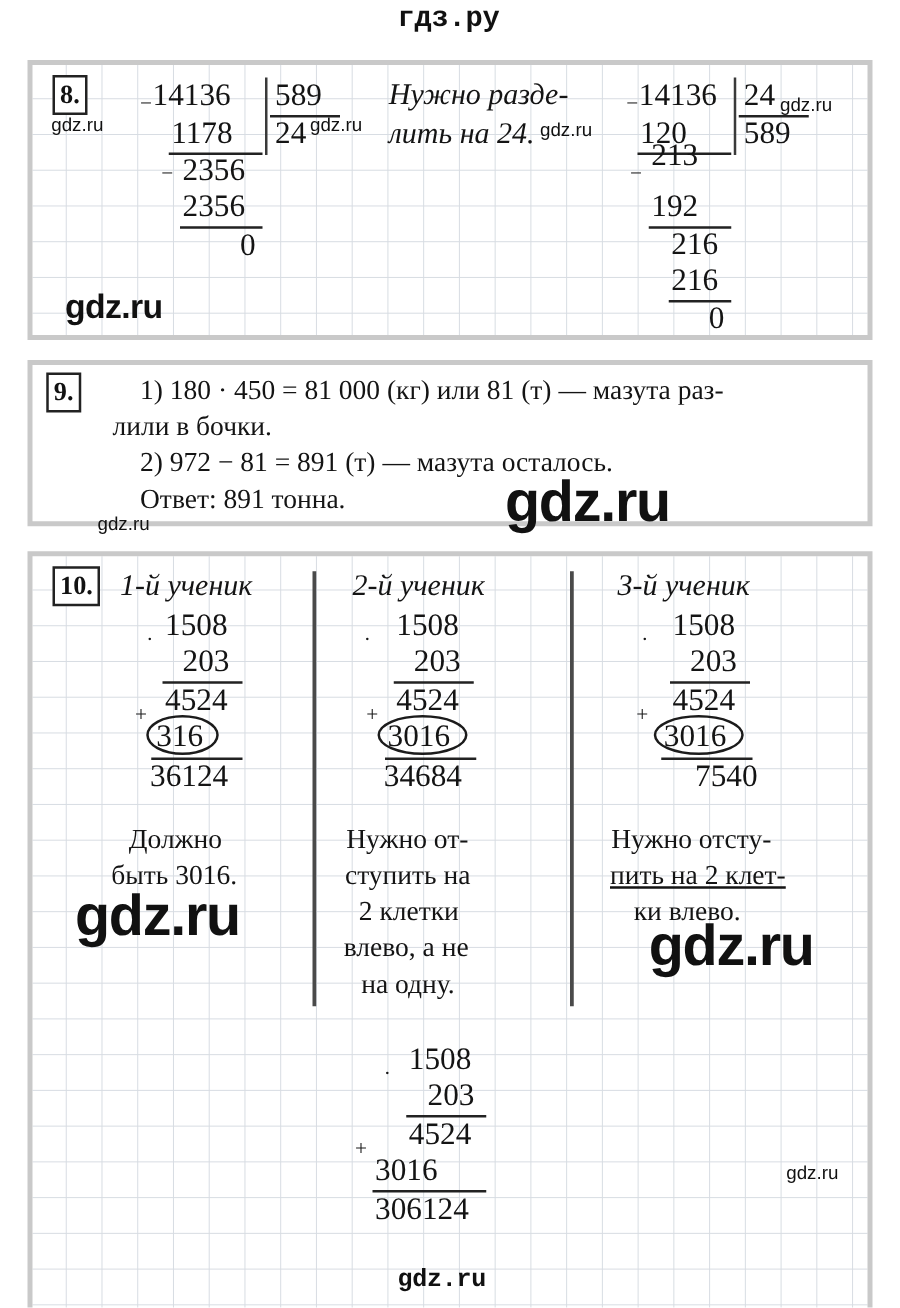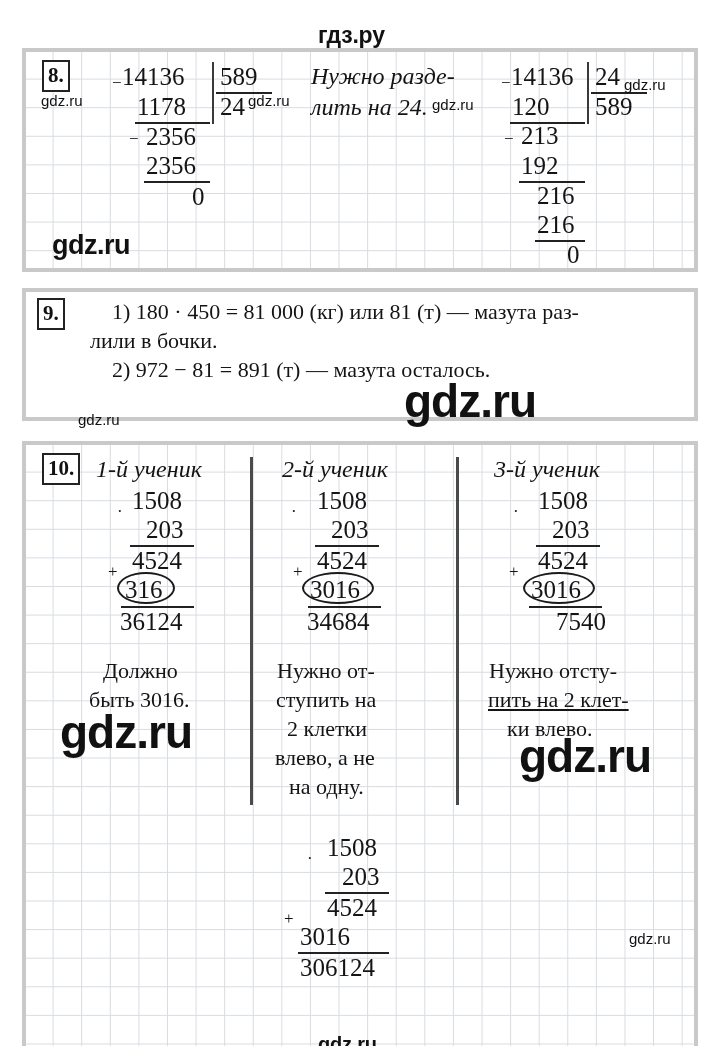--- a/index.html
+++ b/index.html
@@ -8,25 +8,24 @@
     background:#ffffff;
     font-family:"Liberation Serif", serif;
     color:#1a1a1a;
     position:relative;
     overflow:hidden;
   }
 
   
   .site-logo{
     position:absolute;
-    font-family:Liberation Sans, sans-serif;
+    font-family:Liberation Mono, monospace;
     font-weight:bold;
     color:#111;
     letter-spacing:-0.2px;
-    margin-top:20px;
   }
   #logo-top{ left:318px; top:2px; font-size:23px; }
   #logo-bottom{ left:318px; top:1013px; font-size:20px; }
 
   
   .panel{
     position:absolute;
     border:4px solid #c9c9c9;
     background:#ffffff;
     box-sizing:border-box;
@@ -124,21 +123,21 @@
 
   <span class="txt ital" style="left:285px; top:12px;">Нужно разде-</span>
   <span class="txt ital" style="left:285px; top:43px;">лить на 24.</span>
 
   <span class="txt num" style="left:485px; top:12px;">14136</span>
   <span class="txt small-op" style="left:475px; top:22px;">−</span>
   <span class="txt num" style="left:486px; top:42px;">120</span>
   <div class="rule" style="left:484px; top:70px; width:75px;"></div>
 
   <span class="txt small-op" style="left:478px; top:78px;">−</span>
-  <span class="txt num" style="left:495px; top:71px;">213</span>
+  <span class="txt num" style="left:495px; top:60px;">213</span>
   <span class="txt num" style="left:495px; top:101px;">192</span>
   <div class="rule" style="left:493px; top:129px; width:66px;"></div>
 
   <span class="txt num" style="left:511px; top:131px;">216</span>
   <span class="txt num" style="left:511px; top:160px;">216</span>
   <div class="rule" style="left:509px; top:188px; width:50px;"></div>
   <span class="txt num" style="left:541px; top:190px;">0</span>
 
   <div class="vrule" style="left:561px; top:10px; height:62px;"></div>
   <span class="txt num" style="left:569px; top:12px;">24</span>
@@ -151,20 +150,21 @@
   <span class="wm wm-sm" style="left:598px; top:25px;">gdz.ru</span>
   <span class="wm wm-md" style="left:26px; top:180px;">gdz.ru</span>
 </div>
 
 <div class="panel" id="panel-9">
   <div class="task-num" style="left:11px; top:6px;">9.</div>
 
   <span class="txt body" style="left:86px; top:9px;">1) 180 · 450 = 81 000 (кг) или 81 (т) — мазута раз-</span>
   <span class="txt body" style="left:64px; top:38px;">лили в бочки.</span>
   <span class="txt body" style="left:86px; top:67px;">2) 972 − 81 = 891 (т) — мазута осталось.</span>
+  <span class="txt body" style="left:86px; top:96px;">Ответ: 891 тонна.</span>
 </div>
 
 <span class="wm wm-sm" style="left:78px; top:412px;">gdz.ru</span>
 <span class="wm wm-lg" style="left:404px; top:378px;">gdz.ru</span>
 
 <div class="panel grid" id="panel-10">
 
   <div class="task-num" style="left:16px; top:8px;">10.</div>
 
   <div class="coldiv" style="left:224px; top:12px; height:348px;"></div>

